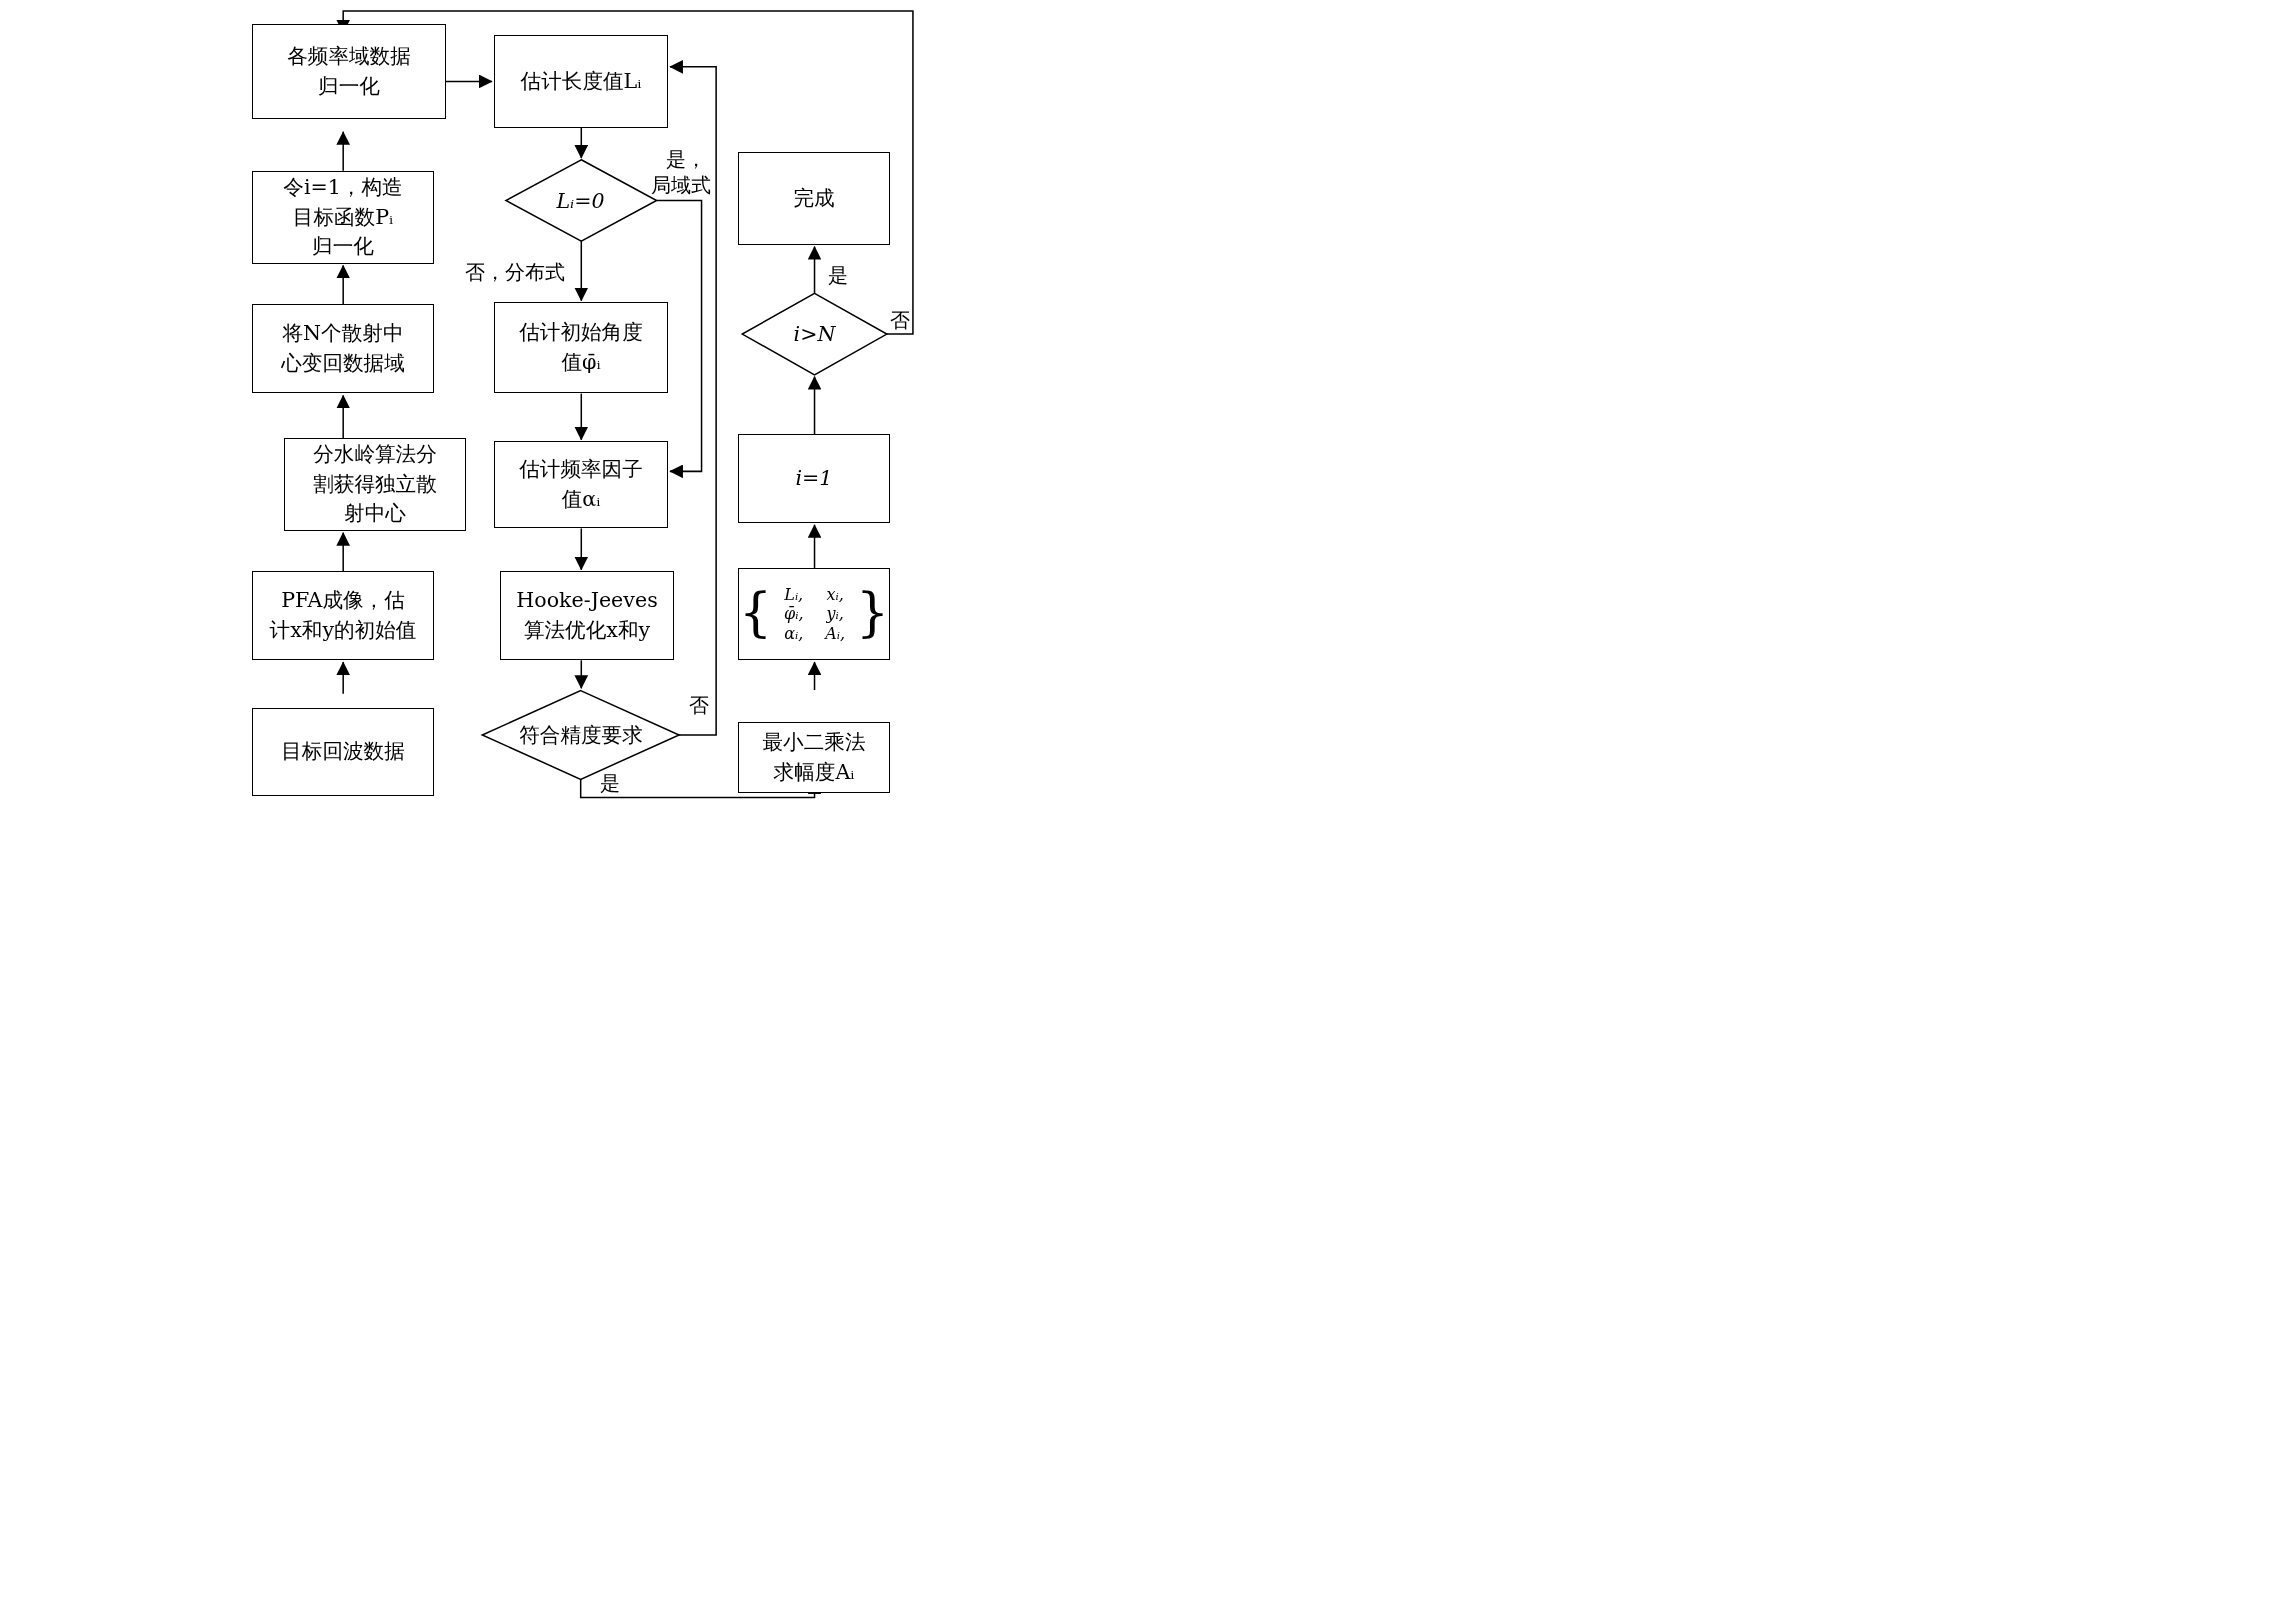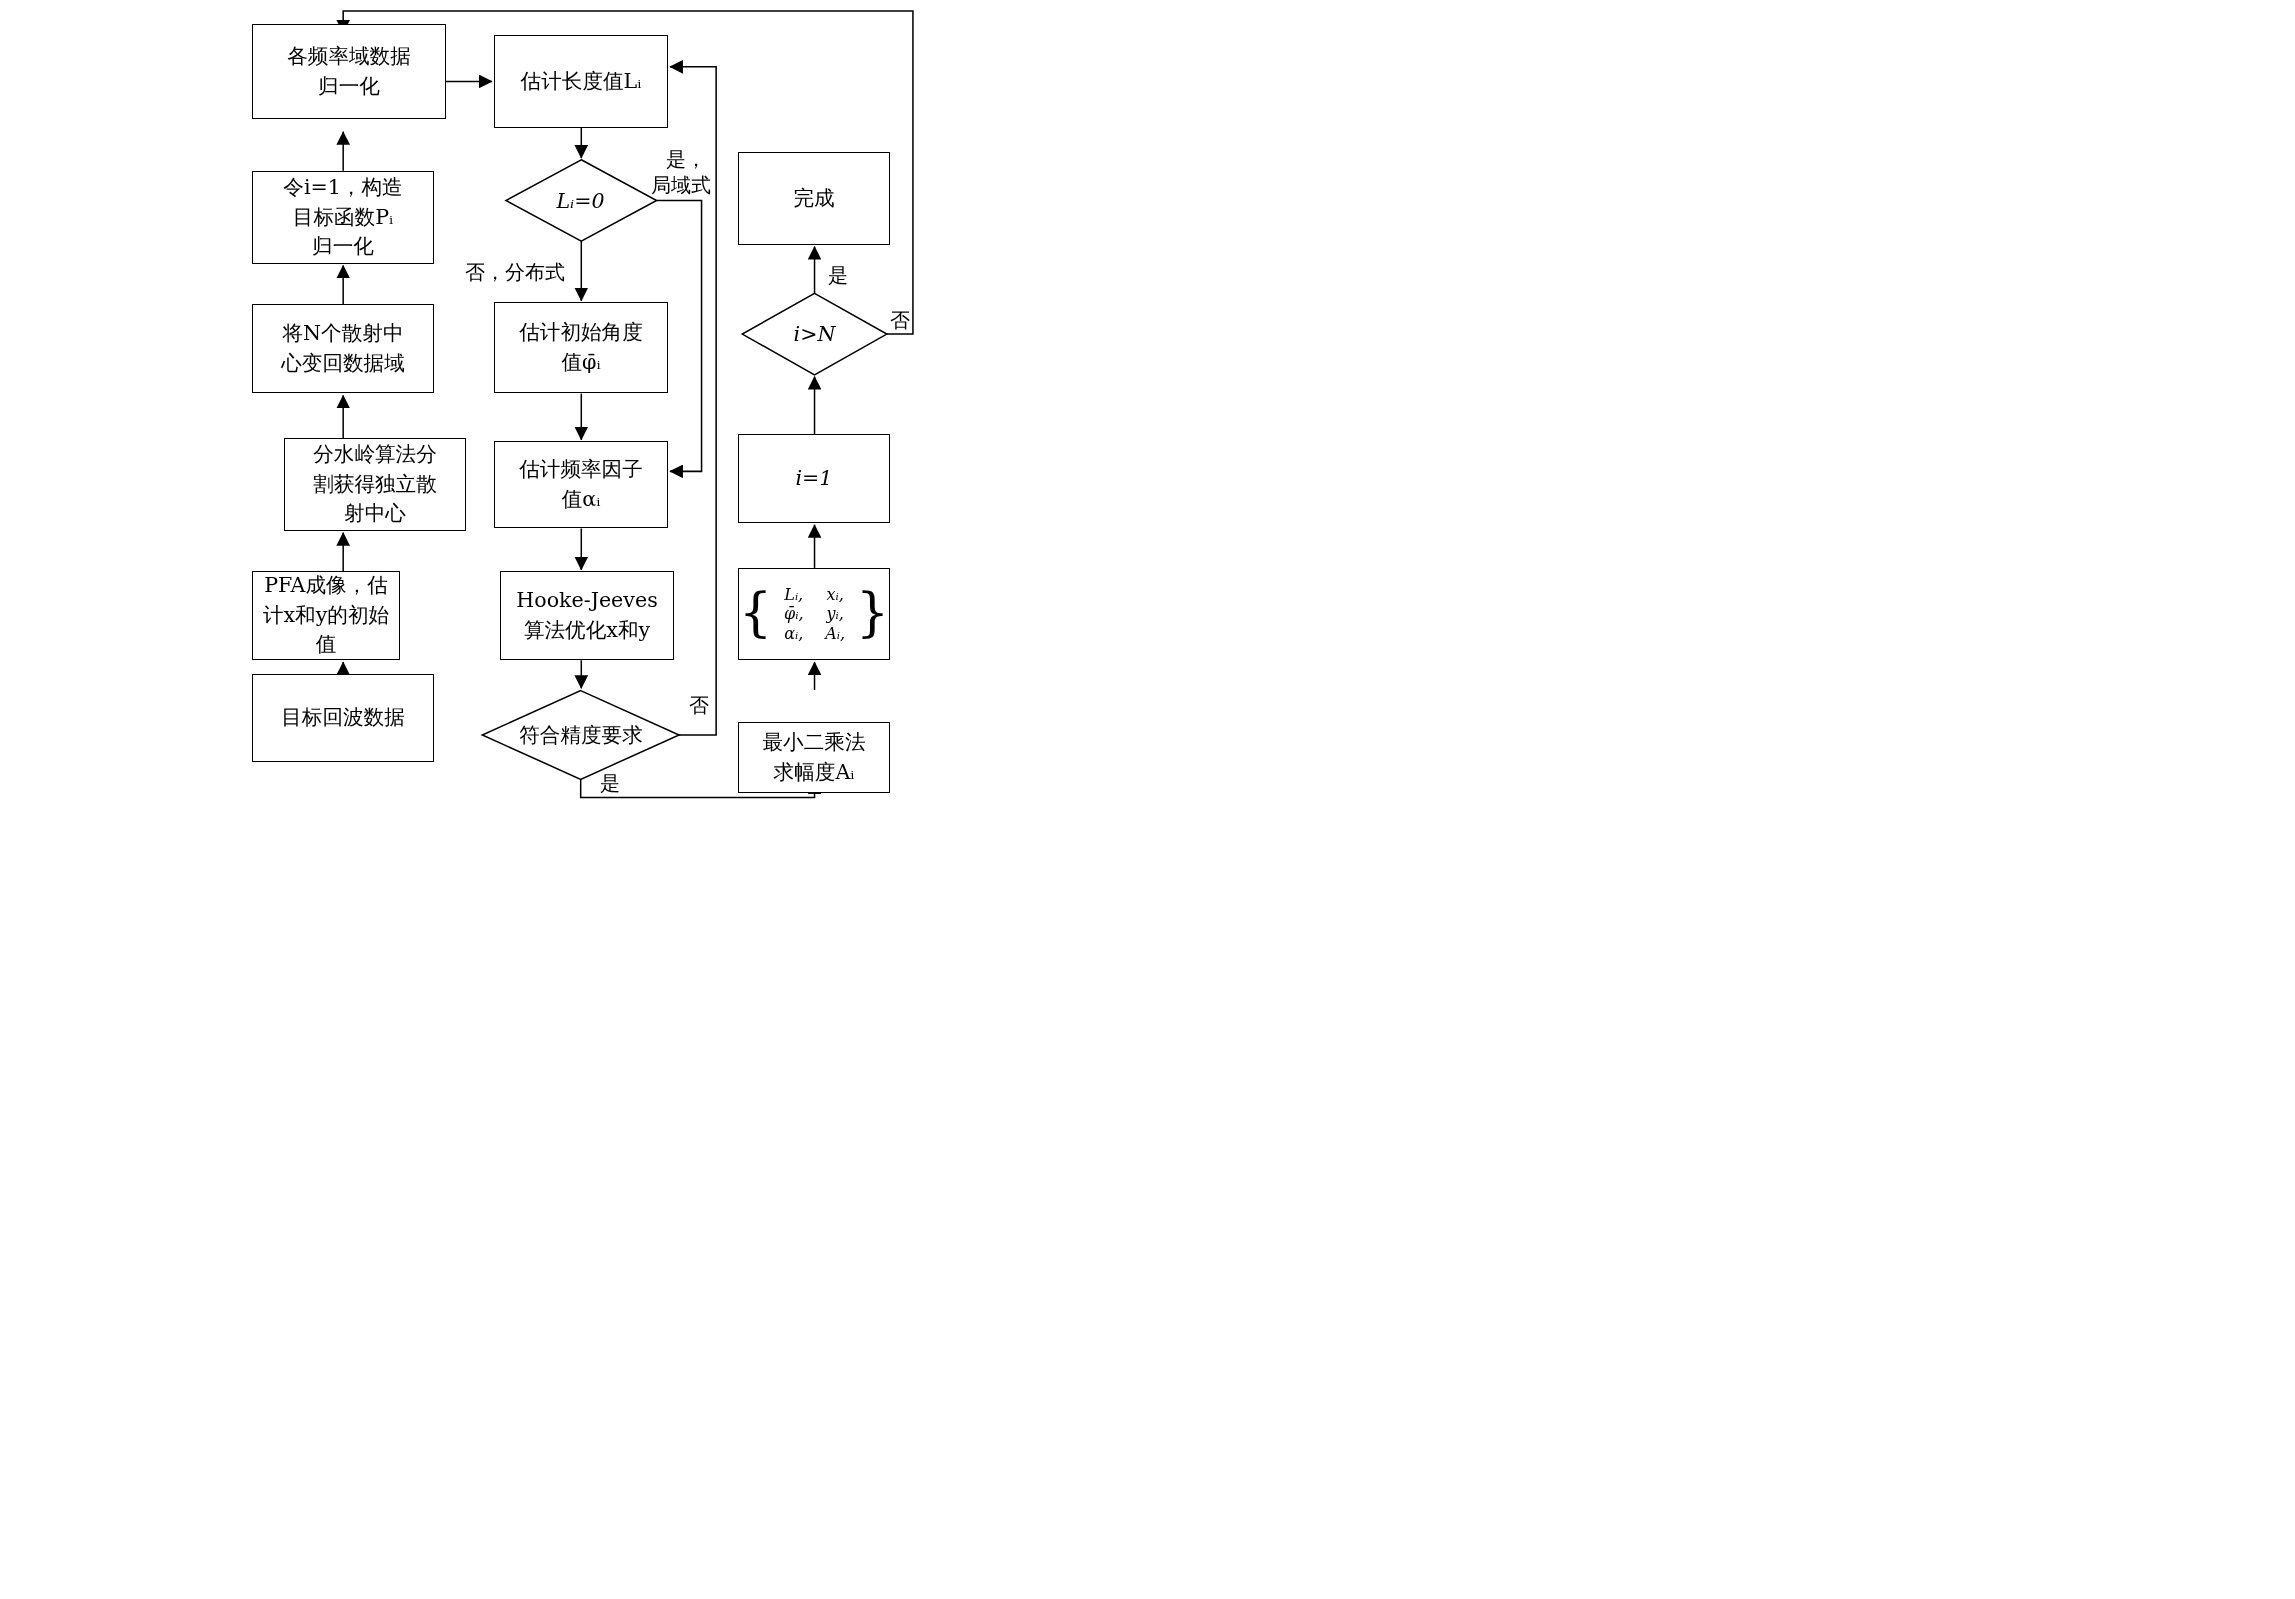--- a/index.html
+++ b/index.html
@@ -88,25 +88,25 @@
   </div>
   <div class="box" style="left:252px;top:304px;width:182px;height:89px;">
     <div>将N个散射中</div>
     <div>心变回数据域</div>
   </div>
   <div class="box" style="left:252px;top:438px;width:182px;height:93px;margin-left:32px;">
     <div>分水岭算法分</div>
     <div>割获得独立散</div>
     <div>射中心</div>
   </div>
-  <div class="box" style="left:252px;top:571px;width:148px;height:89px;">
+  <div class="box" style="left:252px;top:571px;width:182px;height:89px;">
     <div>PFA成像，估</div>
     <div>计x和y的初始值</div>
   </div>
-  <div class="box" style="left:252px;top:674px;width:182px;height:88px;">
+  <div class="box" style="left:252px;top:708px;width:182px;height:88px;">
     <div>目标回波数据</div>
   </div>
 
   <div class="box" style="left:494px;top:35px;width:174px;height:93px;">
     <div>估计长度值Lᵢ</div>
   </div>
   <div class="box" style="left:494px;top:302px;width:174px;height:91px;">
     <div>估计初始角度</div>
     <div>值φ̄ᵢ</div>
   </div>

